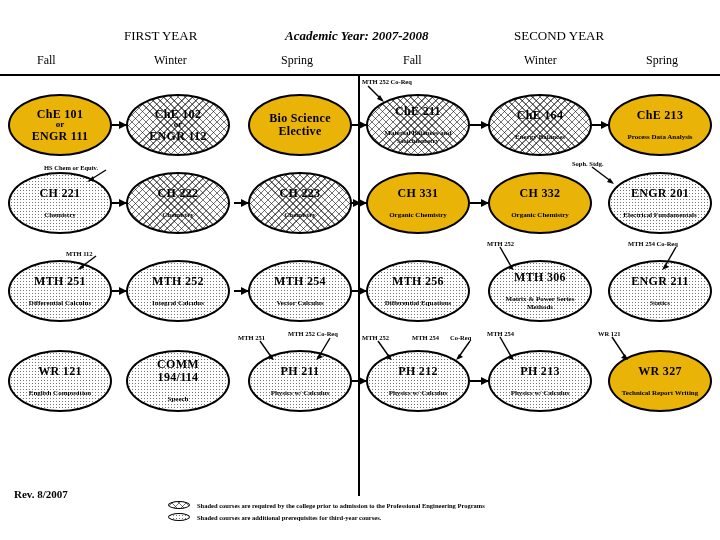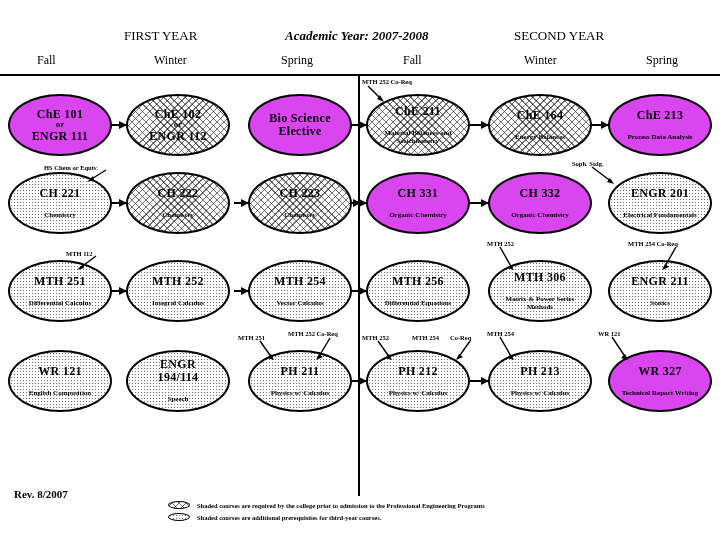--- a/index.html
+++ b/index.html
@@ -72,21 +72,21 @@
     width: 104px;
     height: 62px;
     border: 2px solid #000;
     border-radius: 50%;
     box-sizing: border-box;
     display: flex;
     flex-direction: column;
     align-items: center;
     justify-content: center;
     text-align: center;
-    background: #d946ef;
+    background: #eab308;
     line-height: 1.05;
   }
   .node .code {
     font-size: 12px;
     font-weight: bold;
     letter-spacing: 0.3px;
   }
   .node .name {
     font-size: 7px;
     font-weight: bold;
@@ -259,21 +259,21 @@
       </div>
       <div class="node shade-dot" style="left: 608px; top: 260px;">
         <div class="code">ENGR 211</div>
         <div class="name">Statics</div>
       </div>
       <div class="node shade-dot" style="left: 8px; top: 350px;">
         <div class="code">WR 121</div>
         <div class="name">English Composition</div>
       </div>
       <div class="node shade-dot" style="left: 126px; top: 350px;">
-        <div class="code">ENGR</div>
+        <div class="code">COMM</div>
         <div class="code">194/114</div>
         <div class="name">Speech</div>
       </div>
       <div class="node shade-dot" style="left: 248px; top: 350px;">
         <div class="code">PH 211</div>
         <div class="name">Physics w/ Calculus</div>
       </div>
       <div class="node shade-dot" style="left: 366px; top: 350px;">
         <div class="code">PH 212</div>
         <div class="name">Physics w/ Calculus</div>

